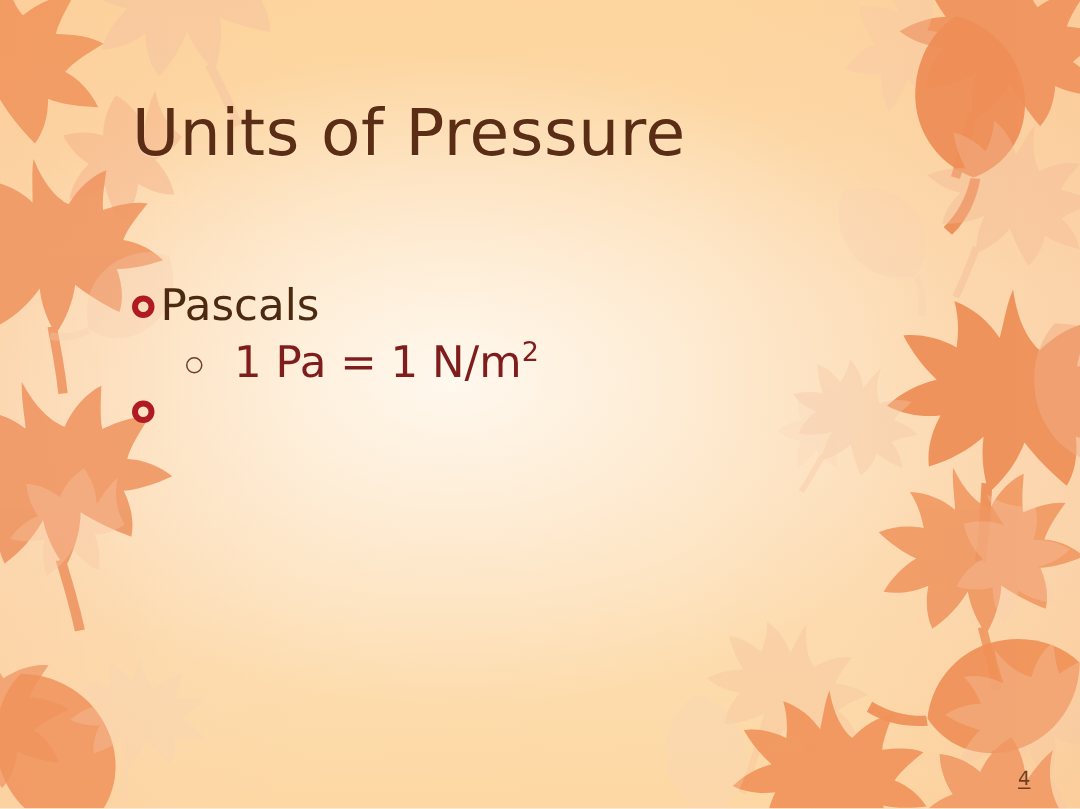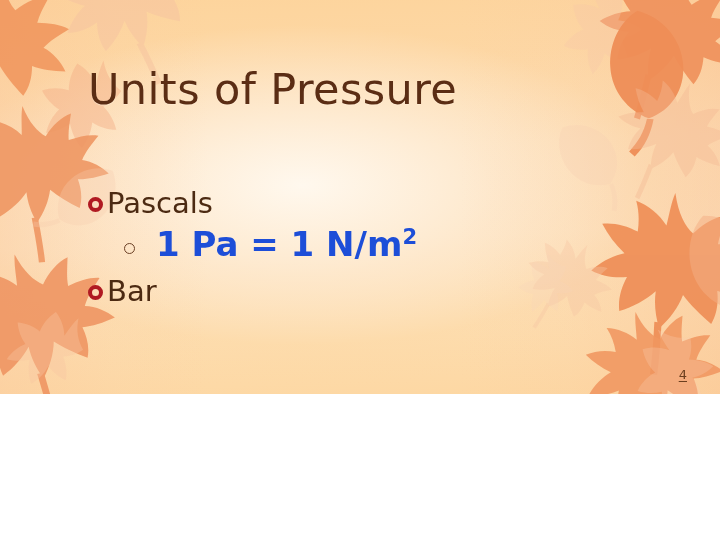--- a/index.html
+++ b/index.html
@@ -7,21 +7,21 @@
     padding: 0;
     background: #ffffff;
   }
   body {
     font-family: "DejaVu Sans", sans-serif;
   }
 
   #slide {
     position: relative;
     width: 720px;
-    height: 394px;
+    height: 539px;
     overflow: hidden;
     background: #fdd49d;
   }
 
   
   .bg-base {
     position: absolute;
     inset: 0;
     background:
       radial-gradient(ellipse 62% 52% at 42% 47%,
@@ -119,23 +119,23 @@
 
   .bullet-text-l1 {
     font-family: "DejaVu Sans", sans-serif;
     font-size: 29px;
     font-weight: 400;
     color: #4c2a12;
     line-height: 1.18;
   }
   .bullet-text-l2 {
     font-family: "DejaVu Sans", sans-serif;
-    font-size: 34px;
-    font-weight: 700;
-    color: #1d4ed8;
+    font-size: 29px;
+    font-weight: 400;
+    color: #7f1d1d;
     line-height: 1.18;
   }
   .bullet-text-l2 sup,
   .bullet-text-l1 sup {
     font-size: 0.62em;
     vertical-align: super;
     line-height: 0;
   }
 
   .page-number {
@@ -287,21 +287,20 @@
       <span class="bullet-text-l1">Pascals</span>
     </div>
 
     <div class="bullet-row level2">
       <span class="marker-hollow"></span>
       <span class="bullet-text-l2"><span>1 Pa = 1 N/m</span><sup>2</sup></span>
     </div>
 
     <div class="bullet-row level1 gap-top">
       <span class="marker-ring"></span>
-      <span class="bullet-text-l1">Bar</span>
     </div>
 
 
   </div>
 
   <div class="page-number">4</div>
 
 </div>
 
 </body></html>

